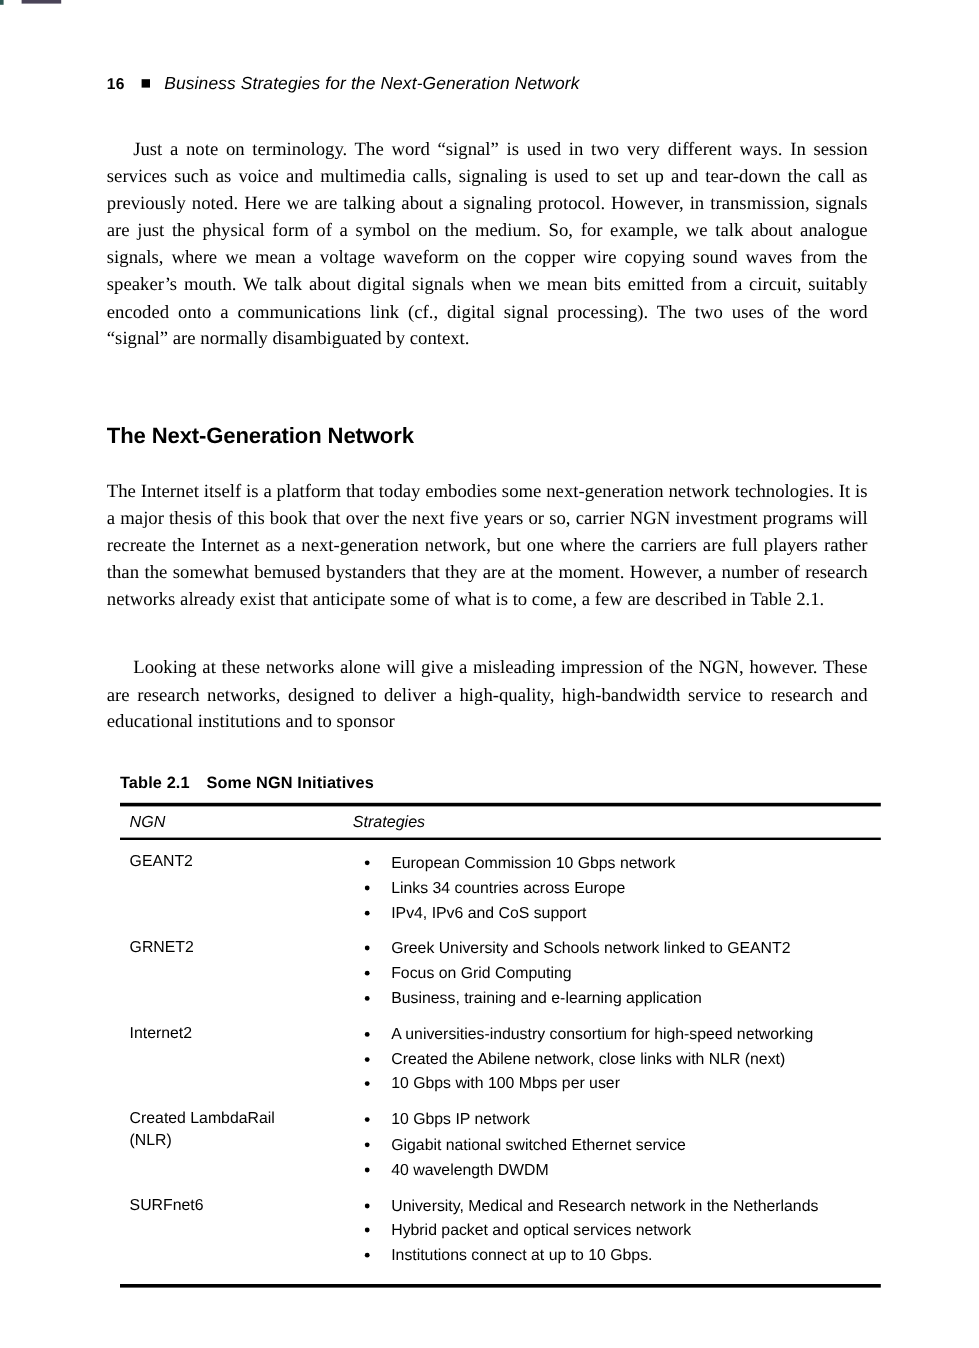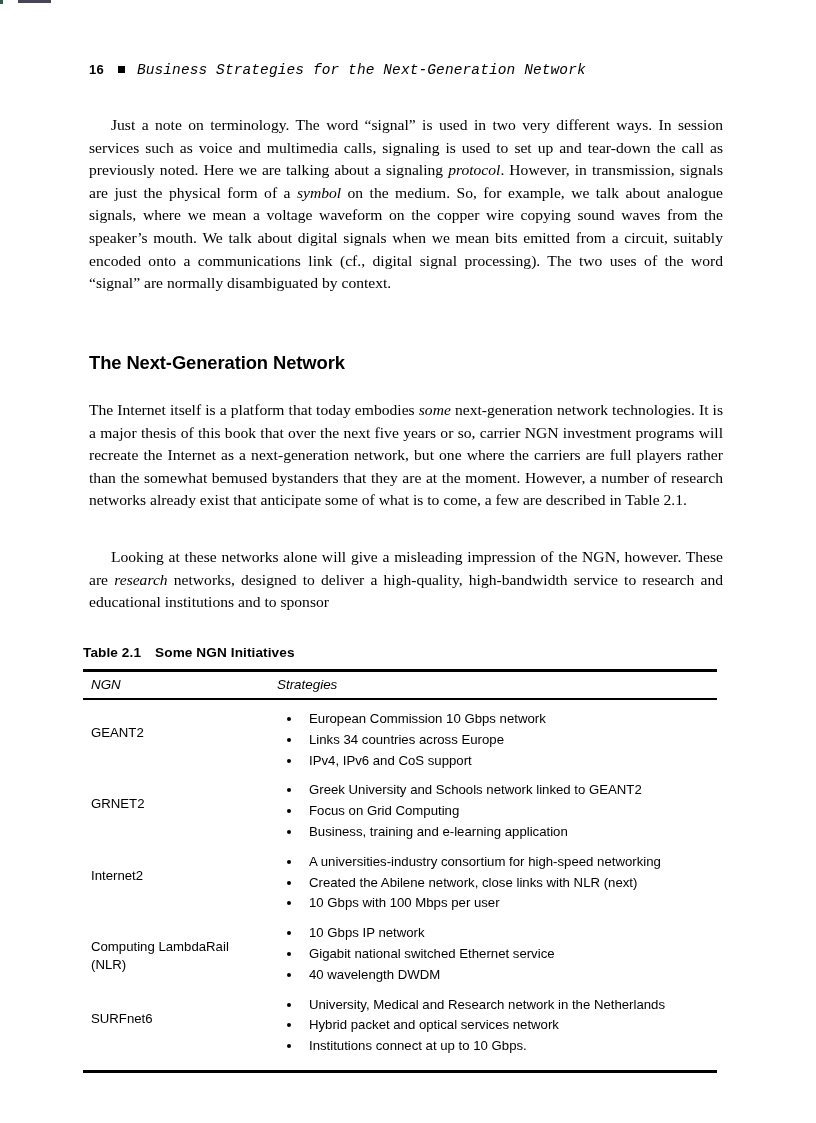--- a/index.html
+++ b/index.html
@@ -68,21 +68,21 @@
   .rh-square {
     display: inline-block;
     width: 7px;
     height: 7px;
     background: #000;
     margin: 0 12px 0 14px;
     position: relative;
     top: -1px;
   }
   .rh-title {
-    font-family: Liberation Mono, monospace;
+    font-family: Liberation Sans, sans-serif;
     font-style: italic;
     font-size: 14.5px;
     letter-spacing: 0.1px;
     text-align: center;
   }
 
   
   .body-block {
     position: absolute;
     width: 634px;
@@ -91,39 +91,39 @@
     text-align: justify;
     text-justify: inter-word;
     hyphens: none;
   }
   .body-block p {
     margin: 0;
   }
   .indent {
     text-indent: 22px;
   }
-  .it { font-style: italic; }
+  .it { }
 
   #para-terminology { top: 114px; }
   #section-heading {
     position: absolute;
     top: 352px;
     left: 0;
     font-family: "Liberation Sans", "DejaVu Sans", sans-serif;
     font-weight: bold;
     font-size: 18.4px;
     letter-spacing: -0.1px;
   }
   #para-internet  { top: 399px; }
   #para-looking   { top: 546px; }
 
   
   .table-wrap {
     position: absolute;
-    left: 83px;
+    left: 100px;
     top: 645px;
     width: 634px;
   }
   .table-caption {
     font-family: "Liberation Sans", "DejaVu Sans", sans-serif;
     font-weight: bold;
     font-size: 13.6px;
     margin-bottom: 9px;
     letter-spacing: 0.1px;
   }
@@ -156,21 +156,21 @@
     font-size: 13.4px;
     padding: 5px 0 6px 8px;
     vertical-align: top;
   }
   table.ngn td {
     vertical-align: top;
     font-size: 13.2px;
     padding: 0;
   }
   table.ngn tbody tr td.name-cell {
-    padding: 24px 0 0 8px;
+    padding: 9px 0 0 8px;
     line-height: 17.6px;
     white-space: pre-line;
   }
   table.ngn tbody tr td.desc-cell {
     padding: 9px 0 0 0;
     margin-top: 38px;
   }
   ul.bullets {
     margin: 0;
     padding: 0;
@@ -290,21 +290,21 @@
           <td class="desc-cell">
             <ul class="bullets">
               <li>A universities-industry consortium for high-speed networking</li>
               <li>Created the Abilene network, close links with NLR (next)</li>
               <li>10 Gbps with 100 Mbps per user</li>
             </ul>
           </td>
         </tr>
 
         <tr>
-          <td class="name-cell">Computing LambdaRail
+          <td class="name-cell">Created LambdaRail
 (NLR)</td>
           <td class="desc-cell">
             <ul class="bullets">
               <li>10 Gbps IP network</li>
               <li>Gigabit national switched Ethernet service</li>
               <li>40 wavelength DWDM</li>
             </ul>
           </td>
         </tr>
 

